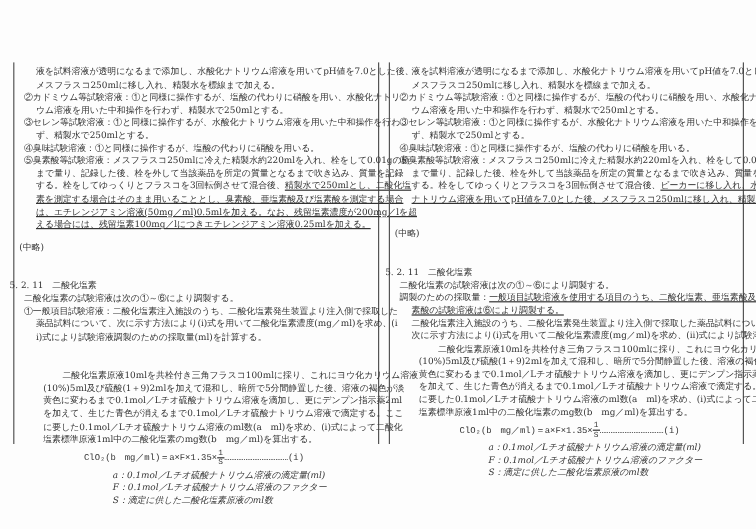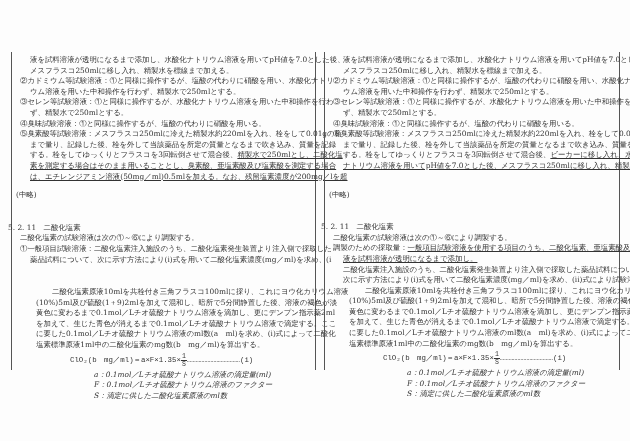--- a/index.html
+++ b/index.html
@@ -39,27 +39,29 @@
     <p class="p ind0">②カドミウム等試験溶液：①と同様に操作するが、塩酸の代わりに硝酸を用い、水酸化ナトリ</p>
     <p class="p ind1">ウム溶液を用いた中和操作を行わず、精製水で250mlとする。</p>
     <p class="p ind0">③セレン等試験溶液：①と同様に操作するが、水酸化ナトリウム溶液を用いた中和操作を行わ</p>
     <p class="p ind1">ず、精製水で250mlとする。</p>
     <p class="p ind0">④臭味試験溶液：①と同様に操作するが、塩酸の代わりに硝酸を用いる。</p>
     <p class="p ind0">⑤臭素酸等試験溶液：メスフラスコ250mlに冷えた精製水約220mlを入れ、栓をして0.01gの桁</p>
     <p class="p ind1">まで量り、記録した後、栓を外して当該薬品を所定の質量となるまで吹き込み、質量を記録</p>
     <p class="p ind1"><span>する。栓をしてゆっくりとフラスコを3回転倒させて混合後、</span><span class="u">精製水で250mlとし、二酸化塩</span></p>
     <p class="p ind1 u">素を測定する場合はそのまま用いることとし、臭素酸、亜塩素酸及び塩素酸を測定する場合</p>
     <p class="p ind1 u">は、エチレンジアミン溶液(50mg／ml)0.5mlを加える。なお、残留塩素濃度が200mg／lを超</p>
+    <p class="p ind1 u">える場合には、残留塩素100mg／lにつきエチレンジアミン溶液0.25mlを加える。</p>
     <div class="gap3"></div>
     <p class="p center">(中略)</p>
     <div class="gap"></div>
     <p class="p" style="margin-left:-8px">5. 2. 11　二酸化塩素</p>
     <p class="p ind0">二酸化塩素の試験溶液は次の①～⑥により調製する。</p>
     <p class="p ind0">①一般項目試験溶液：二酸化塩素注入施設のうち、二酸化塩素発生装置より注入側で採取した</p>
     <p class="p ind1">薬品試料について、次に示す方法により(i)式を用いて二酸化塩素濃度(mg／ml)を求め、(i</p>
+    <p class="p ind1">i)式により試験溶液調製のための採取量(ml)を計算する。</p>
     <div class="gap"></div>
     <p class="p" style="padding-left:36px">二酸化塩素原液10mlを共栓付き三角フラスコ100mlに採り、これにヨウ化カリウム溶液</p>
     <p class="p pad5">(10%)5ml及び硫酸(1＋9)2mlを加えて混和し、暗所で5分間静置した後、溶液の褐色が淡</p>
     <p class="p pad5">黄色に変わるまで0.1mol／Lチオ硫酸ナトリウム溶液を滴加し、更にデンプン指示薬2ml</p>
     <p class="p pad5">を加えて、生じた青色が消えるまで0.1mol／Lチオ硫酸ナトリウム溶液で滴定する。ここ</p>
     <p class="p pad5">に要した0.1mol／Lチオ硫酸ナトリウム溶液のml数(a　ml)を求め、(i)式によって二酸化</p>
     <p class="p pad5">塩素標準原液1ml中の二酸化塩素のmg数(b　mg／ml)を算出する。</p>
     <p class="p formula" style="margin:2px 0;">
       <span>ClO₂(b　mg／ml)＝a×F×1.35×</span><span class="frac"><span class="num">1</span><span>S</span></span><span>………………………………(i)</span>
     </p>
@@ -81,21 +83,21 @@
     <p class="p ind0">⑤臭素酸等試験溶液：メスフラスコ250mlに冷えた精製水約220mlを入れ、栓をして0.01gの桁</p>
     <p class="p ind1">まで量り、記録した後、栓を外して当該薬品を所定の質量となるまで吹き込み、質量を記録</p>
     <p class="p ind1"><span>する。栓をしてゆっくりとフラスコを3回転倒させて混合後、</span><span class="u">ビーカーに移し入れ、水酸化</span></p>
     <p class="p ind1 u">ナトリウム溶液を用いてpH値を7.0とした後、メスフラスコ250mlに移し入れ、精製水を標線</p>
     <div class="gap" style="height:18px"></div>
     <p class="p center">(中略)</p>
     <div class="gap"></div>
     <p class="p" style="margin-left:-8px">5. 2. 11　二酸化塩素</p>
     <p class="p ind0">二酸化塩素の試験溶液は次の①～⑥により調製する。</p>
     <p class="p ind0"><span>調製のための採取量：</span><span class="u">一般項目試験溶液を使用する項目のうち、二酸化塩素、亜塩素酸及び塩</span></p>
-    <p class="p ind1"><span class="u">液を試料溶液が透明になるまで添加し。</span></p>
+    <p class="p ind1"><span class="u">素酸の試験溶液は⑥により調製する。</span></p>
     <p class="p ind1">二酸化塩素注入施設のうち、二酸化塩素発生装置より注入側で採取した薬品試料について、</p>
     <p class="p ind1">次に示す方法により(i)式を用いて二酸化塩素濃度(mg／ml)を求め、(ii)式により試験溶液</p>
     <p class="p" style="padding-left:36px">二酸化塩素原液10mlを共栓付き三角フラスコ100mlに採り、これにヨウ化カリウム溶液</p>
     <p class="p pad5">(10%)5ml及び硫酸(1＋9)2mlを加えて混和し、暗所で5分間静置した後、溶液の褐色が淡</p>
     <p class="p pad5">黄色に変わるまで0.1mol／Lチオ硫酸ナトリウム溶液を滴加し、更にデンプン指示薬2ml</p>
     <p class="p pad5">を加えて、生じた青色が消えるまで0.1mol／Lチオ硫酸ナトリウム溶液で滴定する。ここ</p>
     <p class="p pad5">に要した0.1mol／Lチオ硫酸ナトリウム溶液のml数(a　ml)を求め、(i)式によって二酸化</p>
     <p class="p pad5">塩素標準原液1ml中の二酸化塩素のmg数(b　mg／ml)を算出する。</p>
     <p class="p formula" style="margin:2px 0;">
       <span>ClO₂(b　mg／ml)＝a×F×1.35×</span><span class="frac"><span class="num">1</span><span>S</span></span><span>………………………………(i)</span>

